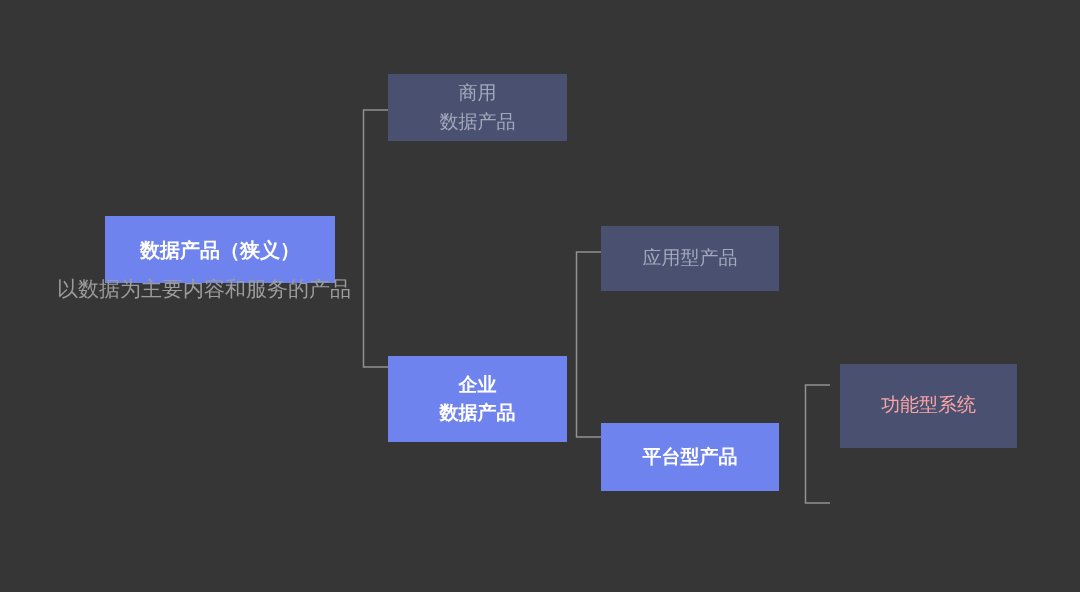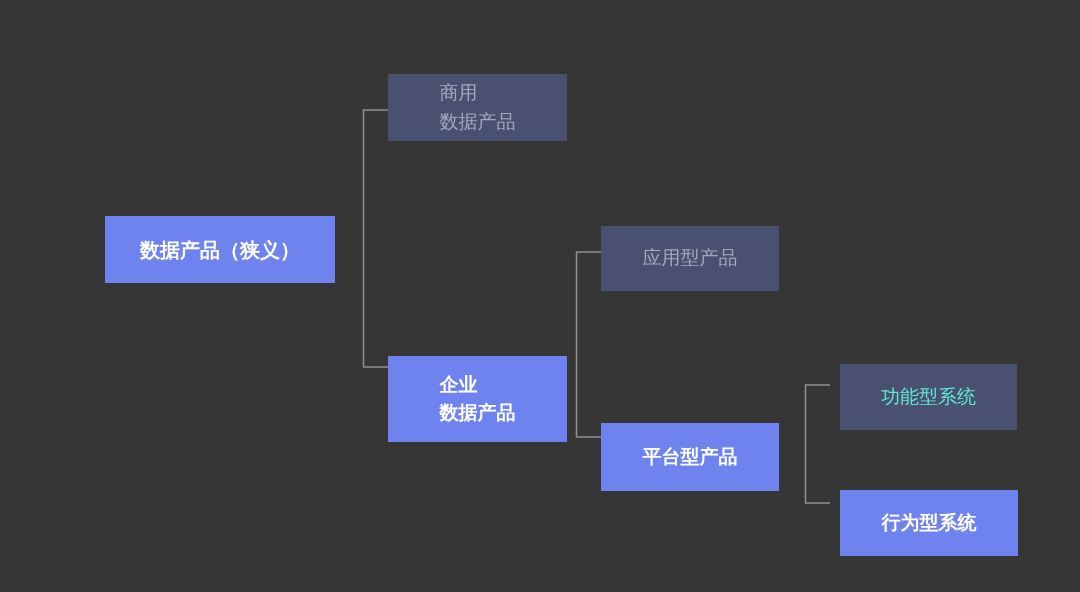--- a/index.html
+++ b/index.html
@@ -25,20 +25,21 @@
   .connector-layer path {
     fill: none;
     stroke: #919191;
     stroke-width: 1.5;
   }
   .node {
     position: absolute;
     display: flex;
     align-items: center;
     justify-content: center;
+    text-align: center;
     white-space: pre-line;
     line-height: 1.5;
     font-size: 19px;
     box-sizing: border-box;
   }
   .node.accent {
     background: #6f83ee;
     color: #ffffff;
     font-weight: 700;
     margin-top: 19px;
@@ -46,21 +47,21 @@
   .node.muted {
     background: #4a5170;
     color: #a3a8bc;
     font-weight: 400;
   }
   #node-root        { left: 105px; top: 197px; width: 230px; height: 67px; font-size: 20px; }
   #node-commercial  { left: 388px; top: 74px;  width: 179px; height: 67px; }
   #node-enterprise  { left: 388px; top: 337px; width: 179px; height: 86px; }
   #node-application { left: 601px; top: 226px; width: 178px; height: 65px; }
   #node-platform    { left: 601px; top: 404px; width: 178px; height: 68px; }
-  #node-functional  { left: 840px; top: 364px; width: 177px; height: 66px; color: #5eead4; }
+  #node-functional  { left: 840px; top: 364px; width: 177px; height: 84px; color: #fca5a5; font-family: Liberation Mono, monospace; }
   #node-behavioral  { left: 840px; top: 471px; width: 178px; height: 66px; }
   .subtitle {
     position: absolute;
     left: 57px;
     top: 275px;
     font-size: 21px;
     color: #9c9c9c;
     white-space: nowrap;
   }
 </style>
@@ -70,28 +71,28 @@
 <div class="canvas">
 
   <svg class="connector-layer" viewBox="0 0 1080 592" xmlns="http://www.w3.org/2000/svg">
     <path d="M388,110 H363.5 V367 H388"></path>
     <path d="M601,252 H576.5 V437 H601"></path>
     <path d="M830,385 H805.5 V503 H830"></path>
   </svg>
 
   <div class="node accent" id="node-root">数据产品（狭义）</div>
 
+  <div class="subtitle">以数据为主要内容和服务的产品</div>
 
   <div class="node muted" id="node-commercial">商用
 数据产品</div>
 
   <div class="node accent" id="node-enterprise">企业
 数据产品</div>
 
   <div class="node muted" id="node-application">应用型产品</div>
 
   <div class="node accent" id="node-platform">平台型产品</div>
 
   <div class="node muted" id="node-functional">功能型系统</div>
 
-  <div class="node accent" id="node-behavioral">行为型系统</div>
 
 </div>
 
 </body></html>

